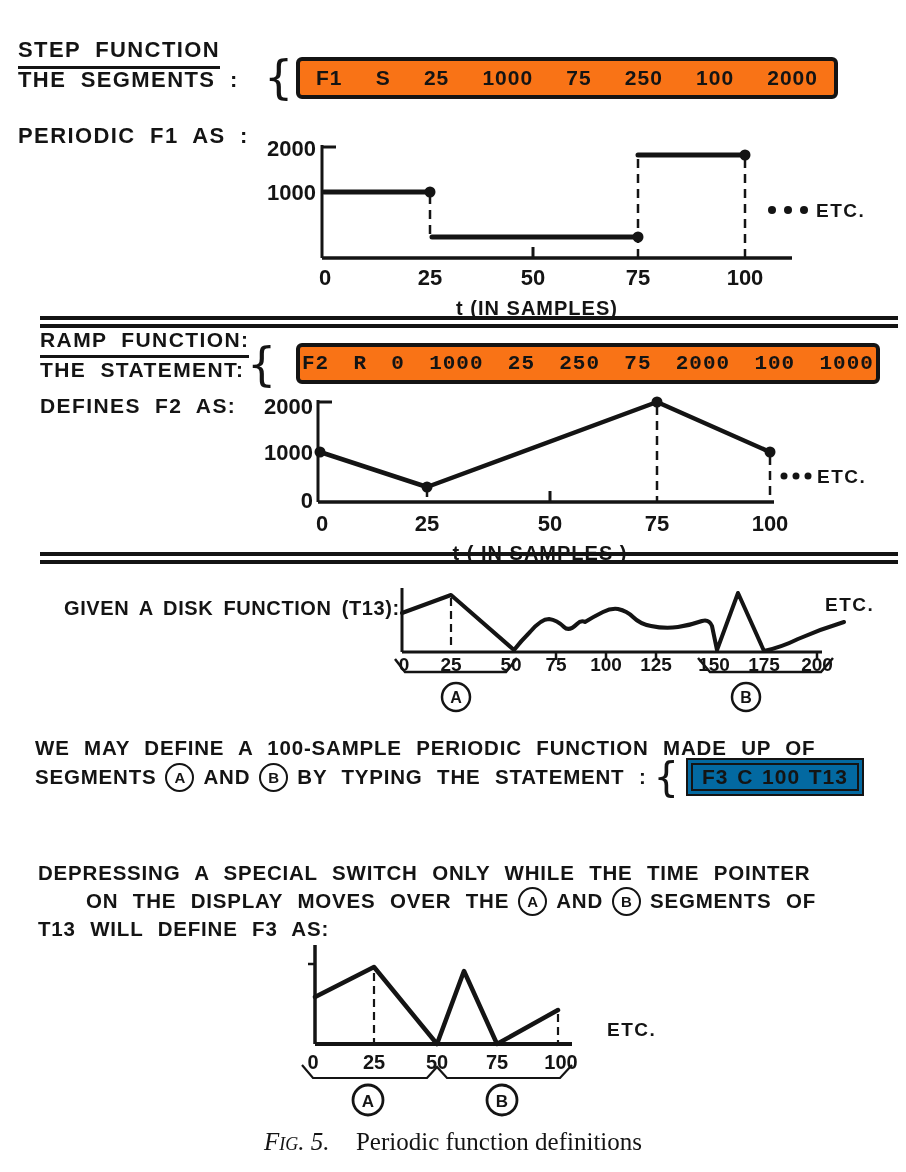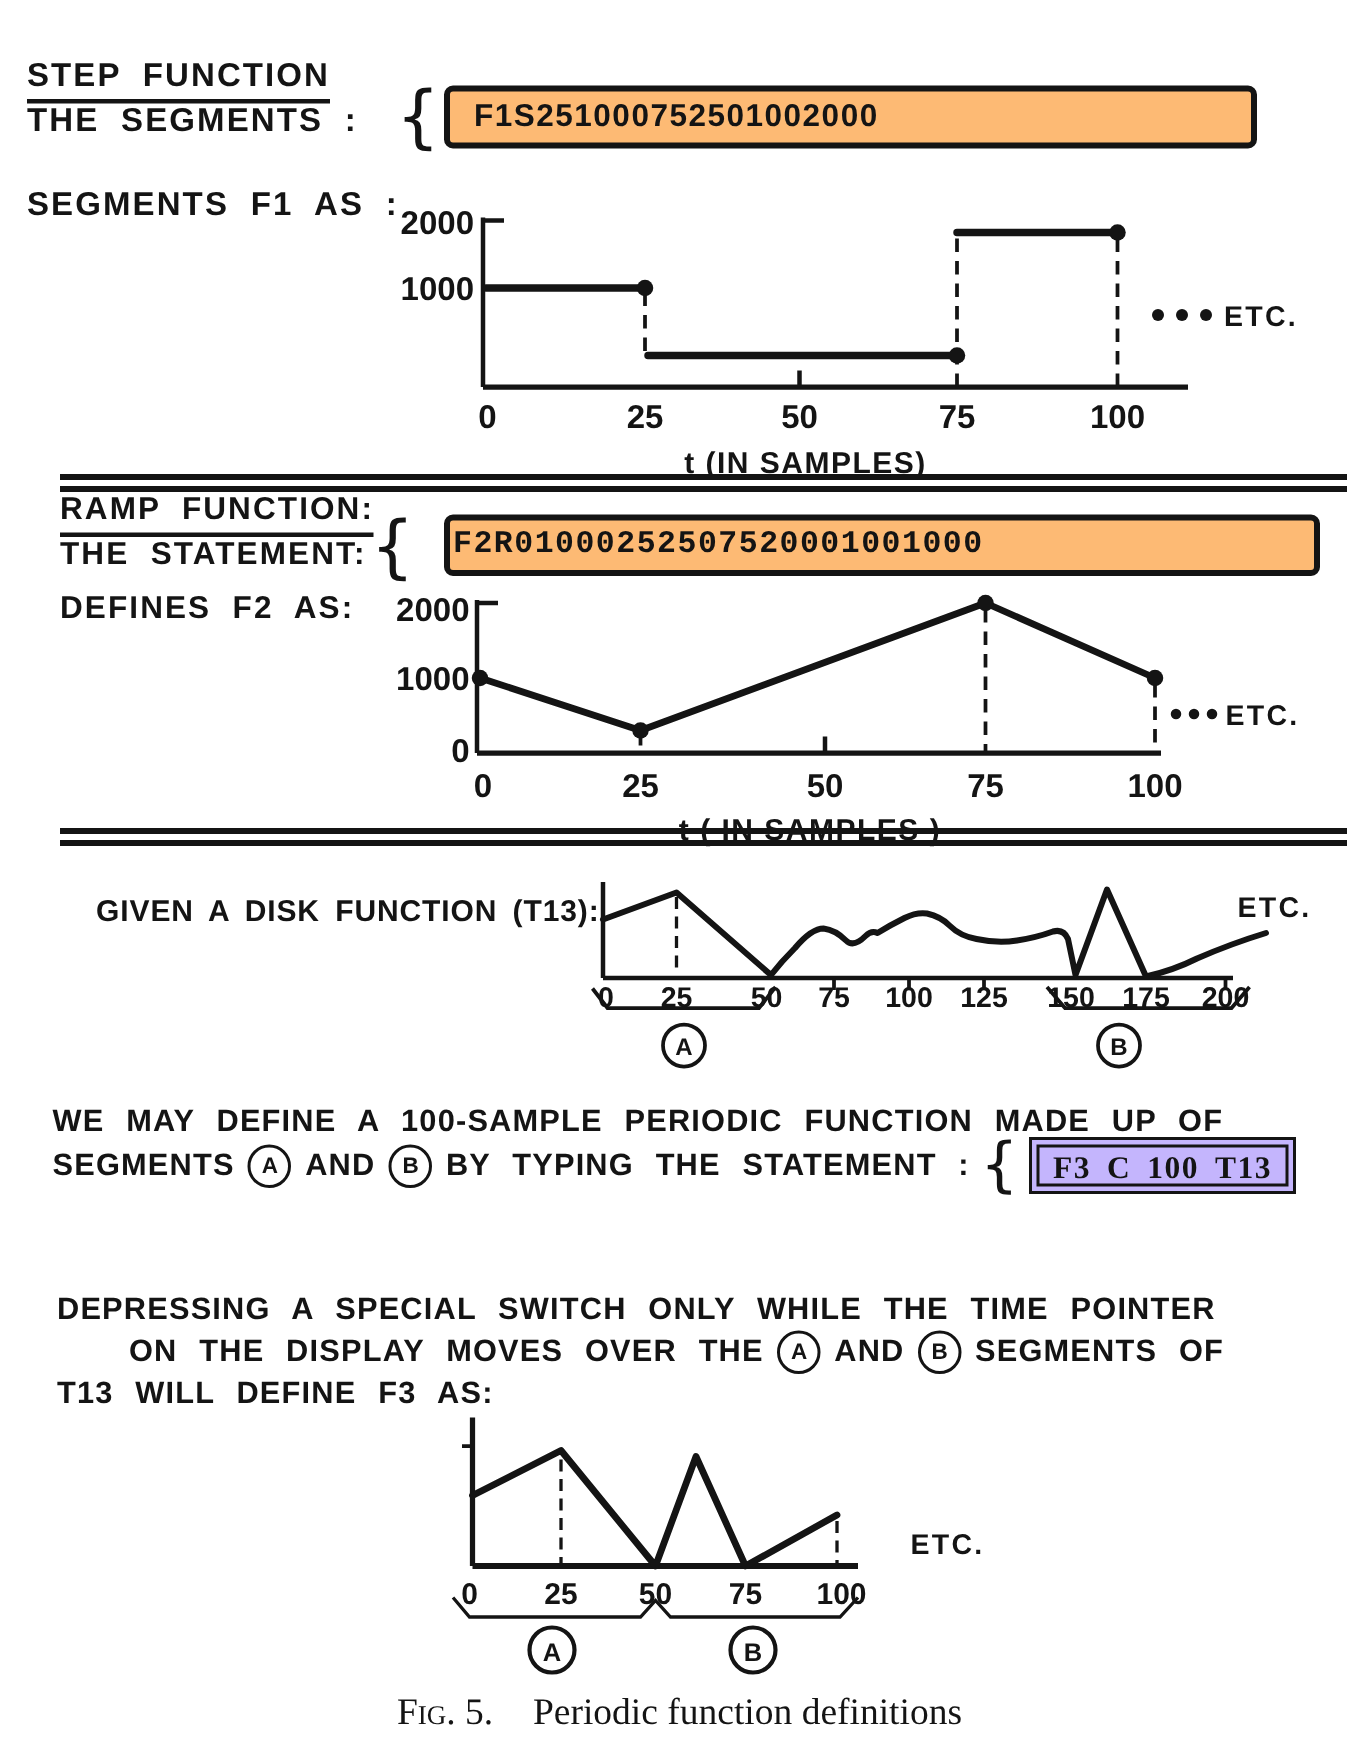--- a/index.html
+++ b/index.html
@@ -4,32 +4,32 @@
 <style>
   html,body{margin:0;padding:0;background:#ffffff;}
   #page{position:relative;width:906px;height:1172px;background:#ffffff;overflow:hidden;
         font-family:"Liberation Sans",sans-serif;color:#141414;border-radius:19px;}
   .abs{position:absolute;}
   .hand{font-family:"Liberation Sans",sans-serif;font-weight:700;color:#141414;
         font-size:21px;letter-spacing:1.4px;word-spacing:7px;white-space:nowrap;}
   .underlined{border-bottom:3px solid #141414;padding-bottom:3px;}
   .bigbrace{font-family:"DejaVu Sans",sans-serif;font-weight:400;font-size:46px;line-height:1;color:#141414;}
   .stmtbox{border:4px solid #141414;border-radius:6px;display:flex;align-items:center;
-           justify-content:flex-start;padding:0 16px;box-sizing:border-box;background:#fdba74;}
-  .dblbox{border:7px double #141414;display:flex;align-items:flex-start;justify-content:space-between;
-          padding:1px 9px;box-sizing:border-box;background:#c4b5fd;font-family:Liberation Serif, serif;}
+           justify-content:space-between;padding:0 16px;box-sizing:border-box;background:#f97316;}
+  .dblbox{border:7px double #141414;display:flex;align-items:center;justify-content:space-between;
+          padding:1px 9px;box-sizing:border-box;background:#0369a1;}
   .token{font-weight:700;font-size:21px;letter-spacing:1px;color:#141414;white-space:nowrap;}
   .rule2{height:4px;border-top:4px solid #141414;border-bottom:4px solid #141414;}
   .circ{display:inline-flex;width:25px;height:25px;border:2.5px solid #141414;border-radius:50%;
         align-items:center;justify-content:center;font-size:15px;font-weight:700;flex:0 0 auto;
         letter-spacing:0;word-spacing:0;}
   .flexrow{display:flex;align-items:center;gap:9px;}
   svg text{font-family:"Liberation Sans",sans-serif;font-weight:700;fill:#141414;}
   .caption{font-family:"Liberation Serif",serif;font-size:25px;color:#141414;text-align:center;width:100%;}
-  .sc{font-variant:small-caps;}
+  .sc{font-variant:small-caps;font-style:italic;}
 </style>
 </head>
 <body>
 
 <div id="page">
 
   <div class="abs hand underlined" style="left:18px;top:37px;font-size:22px;">STEP FUNCTION</div>
 
   <div class="abs hand" style="left:18px;top:67px;font-size:22px;">THE SEGMENTS :</div>
   <div class="abs bigbrace" style="left:264px;top:54px;">{</div>
@@ -38,21 +38,21 @@
     <span class="token">F1</span>
     <span class="token">S</span>
     <span class="token">25</span>
     <span class="token">1000</span>
     <span class="token">75</span>
     <span class="token">250</span>
     <span class="token">100</span>
     <span class="token">2000</span>
   </div>
 
-  <div class="abs hand" style="left:18px;top:123px;font-size:22px;">SEGMENTS F1 AS :</div>
+  <div class="abs hand" style="left:18px;top:123px;font-size:22px;">PERIODIC F1 AS :</div>
 
   <svg class="abs" style="left:240px;top:125px;" width="666" height="205" viewBox="0 0 666 205">
     <path d="M82,22 H96" stroke="#141414" stroke-width="3"></path>
     <path d="M82,20 V133" stroke="#141414" stroke-width="3"></path>
     <path d="M82,133 H552" stroke="#141414" stroke-width="3.5"></path>
     <path d="M293,122 V133" stroke="#141414" stroke-width="3"></path>
     <path d="M190,70 V112" stroke="#141414" stroke-width="2.5" stroke-dasharray="9 6"></path>
     <path d="M398,34 V133" stroke="#141414" stroke-width="2.5" stroke-dasharray="9 6"></path>
     <path d="M505,34 V133" stroke="#141414" stroke-width="2.5" stroke-dasharray="9 6"></path>
     <path d="M84,67 H190 M192,112 H398 M398,30 H505" stroke="#141414" stroke-width="5" fill="none" stroke-linecap="round"></path>

